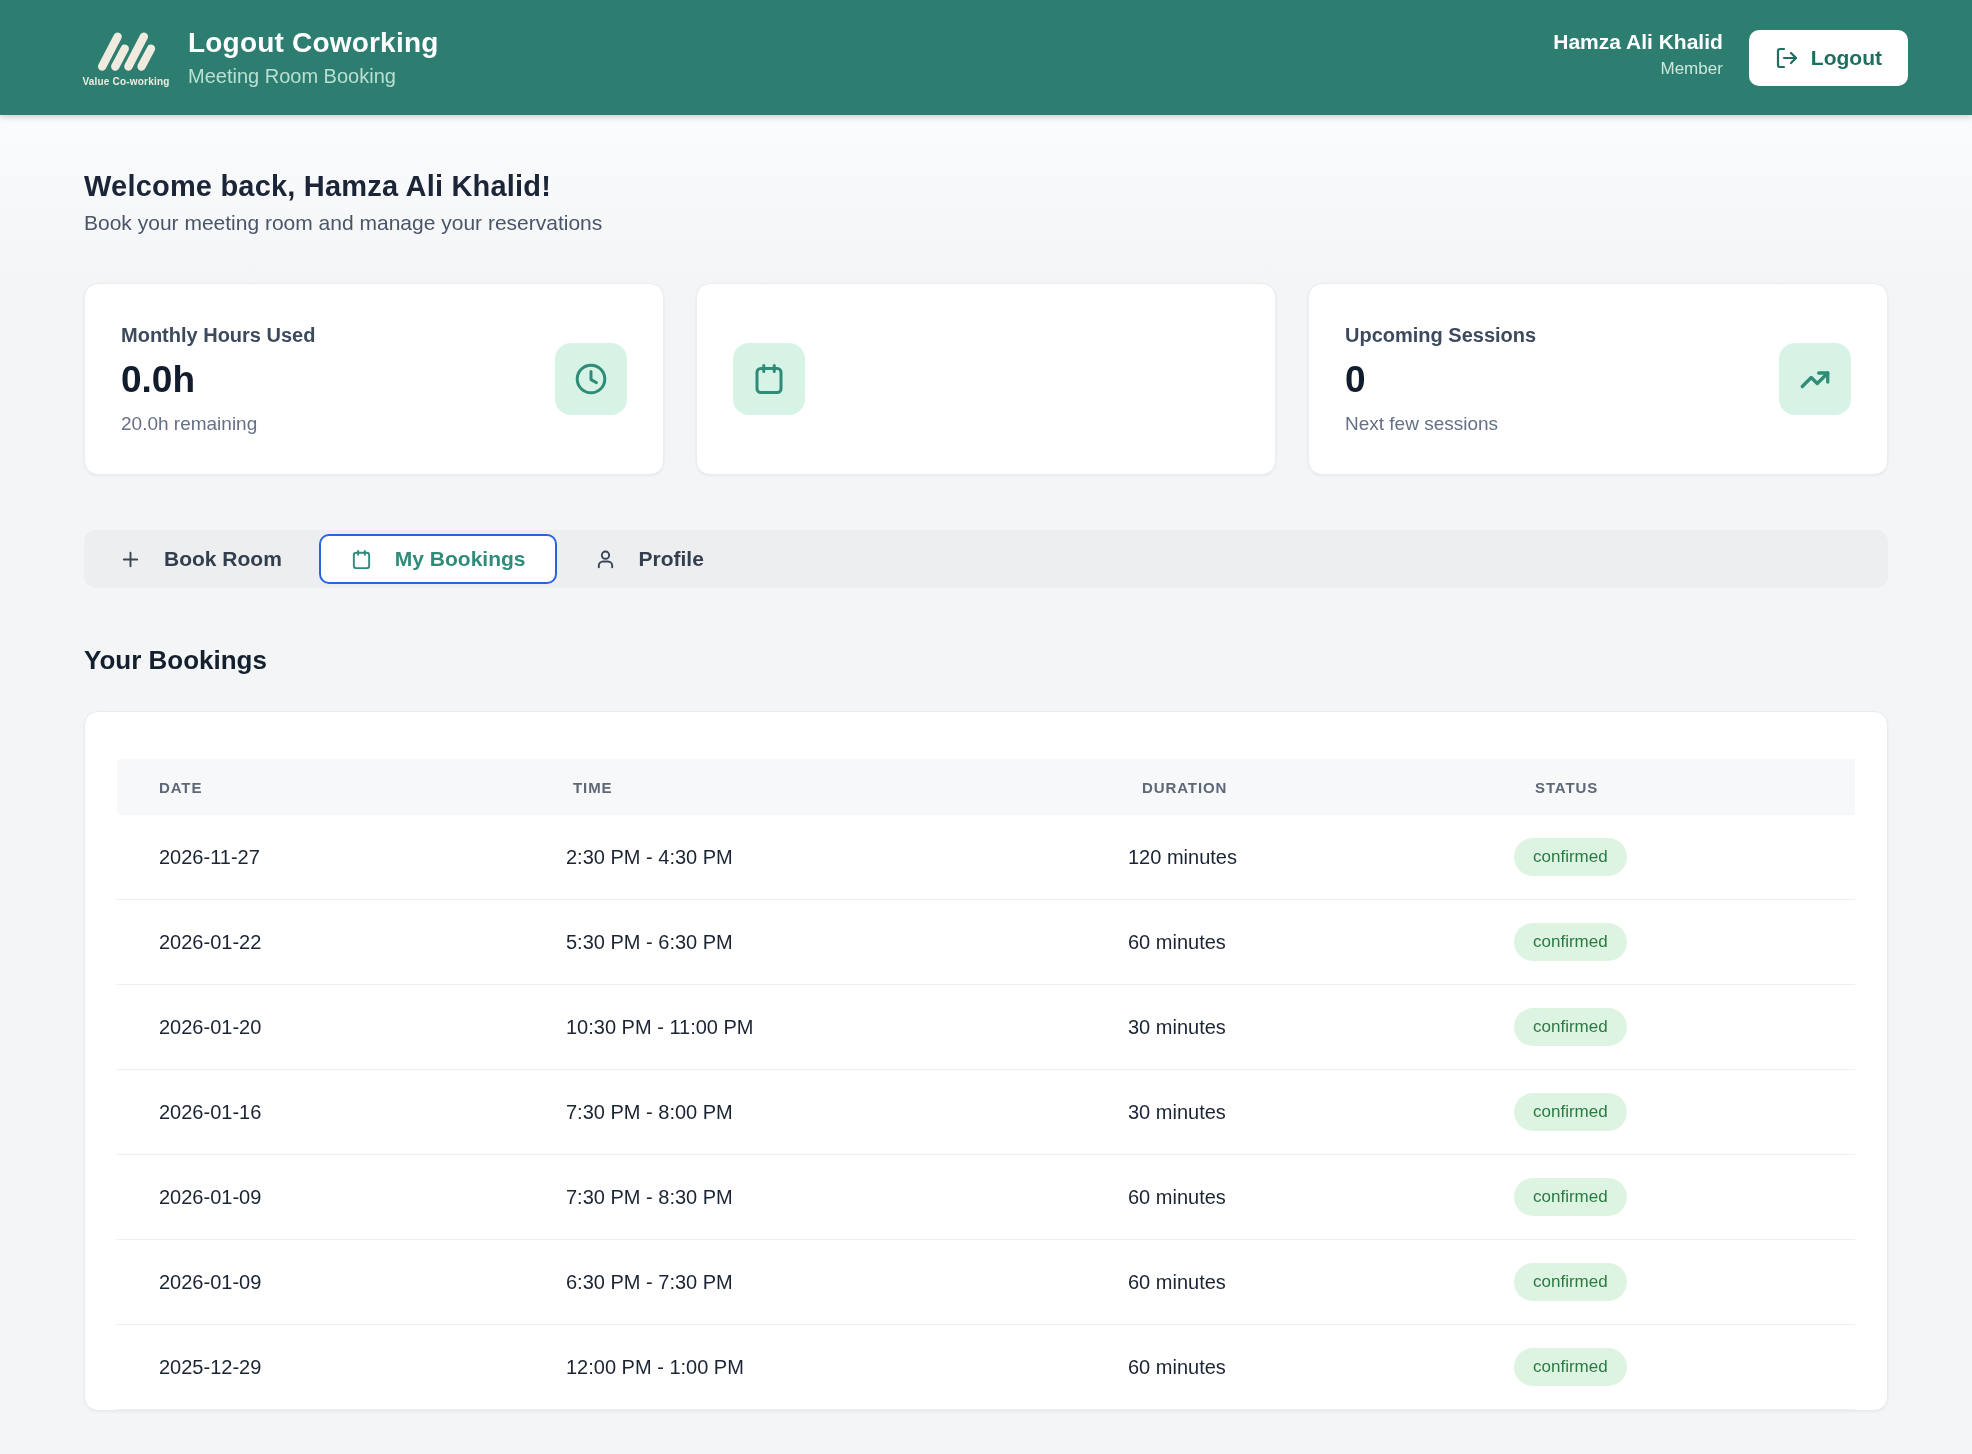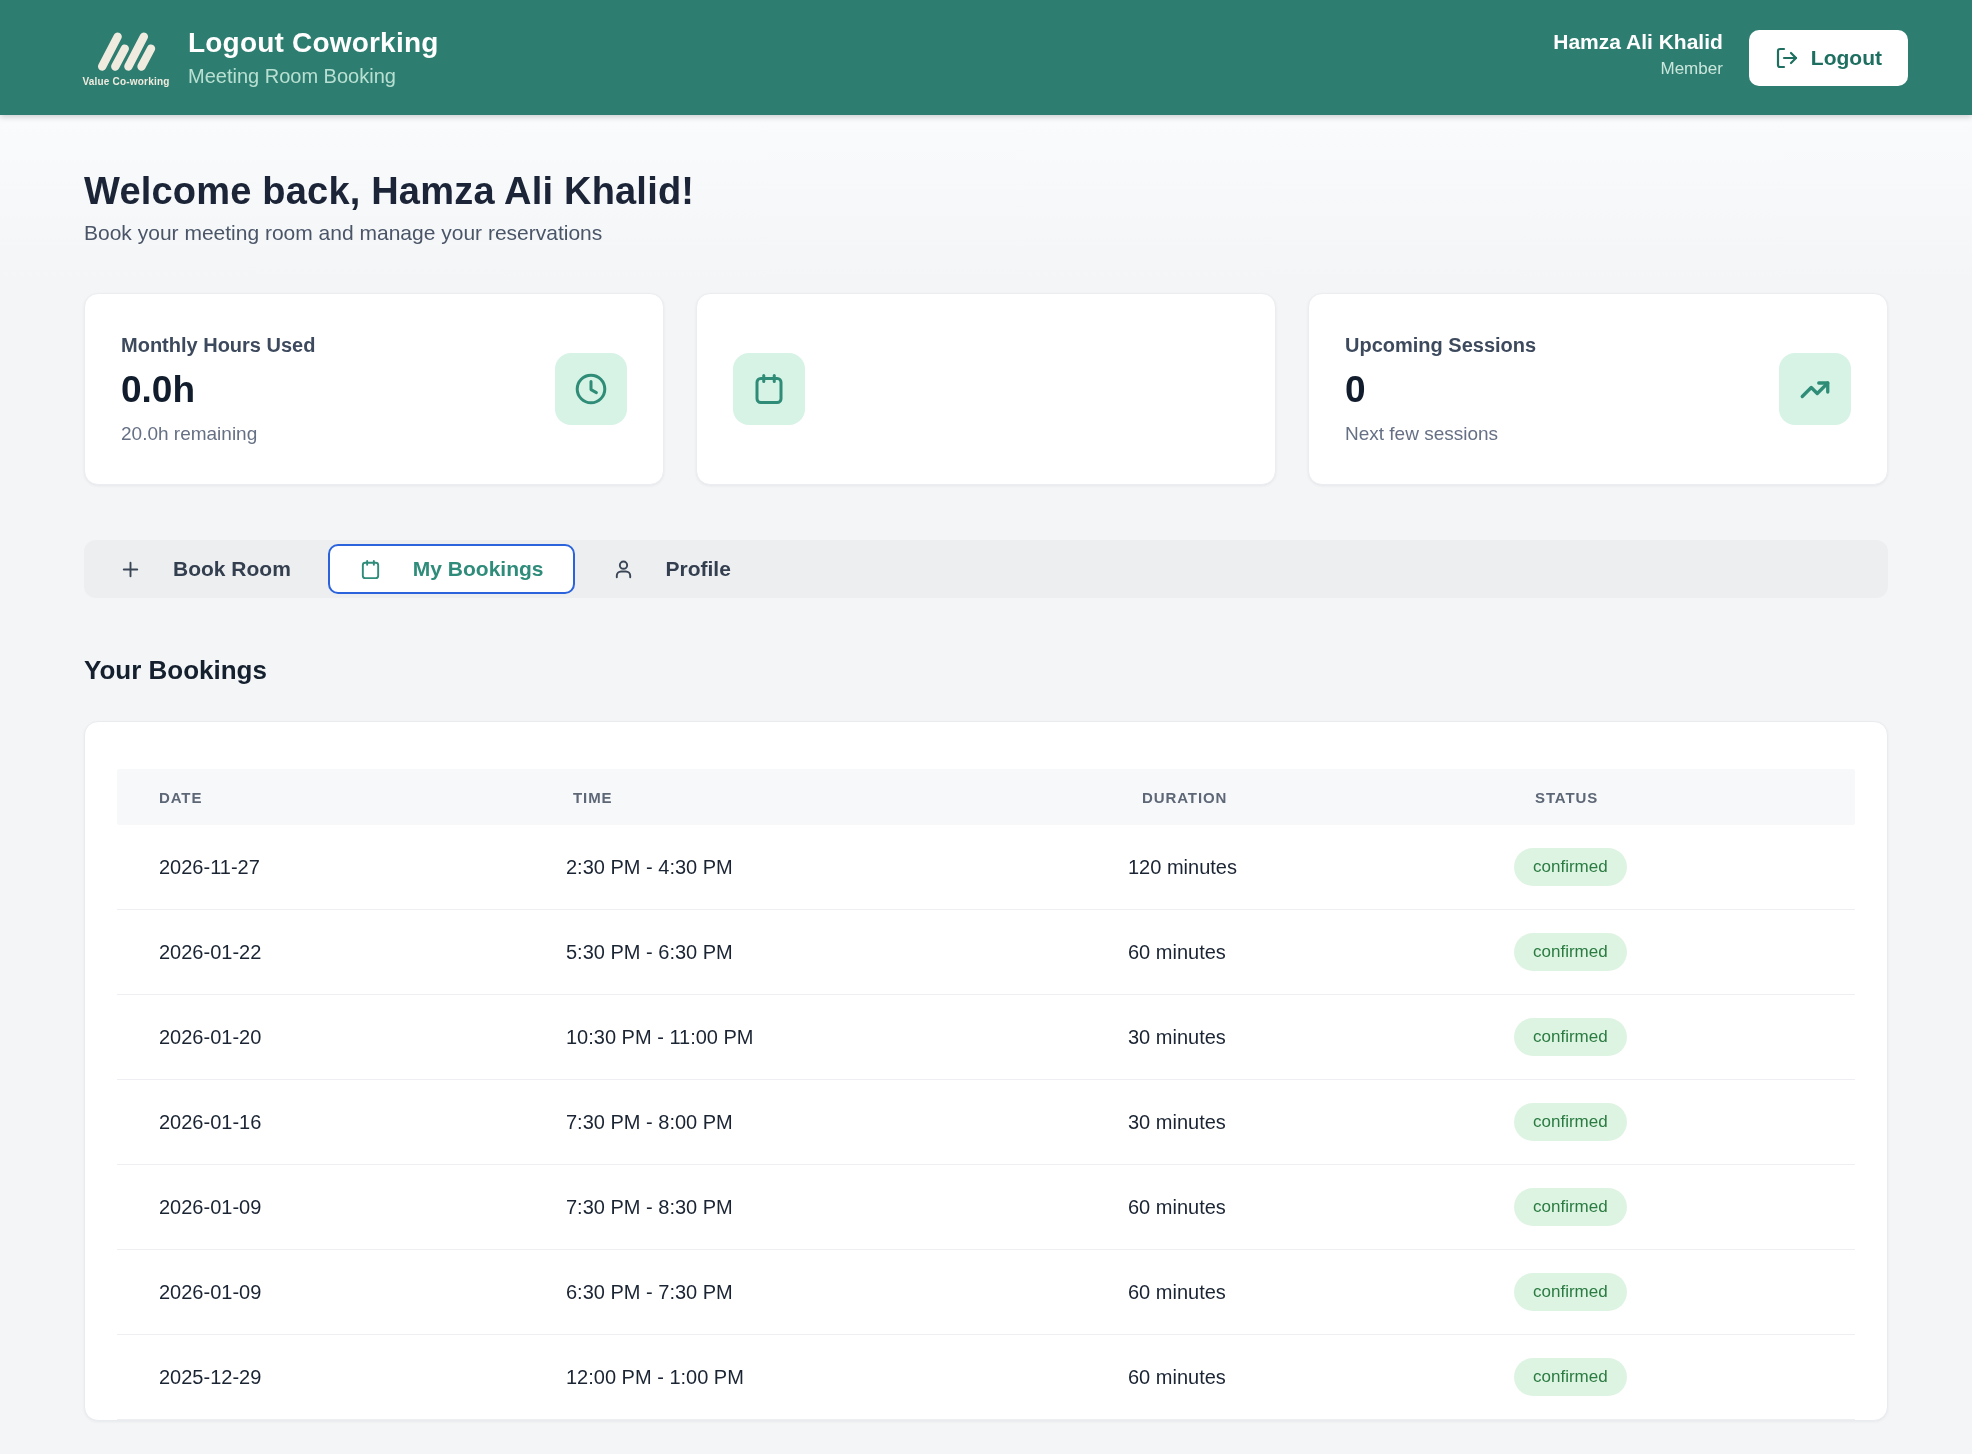--- a/index.html
+++ b/index.html
@@ -42,21 +42,21 @@
     font-family: inherit; font-size: 21px; font-weight: 600; color: #1e6f60;
   }
   .logout-btn svg { display: block; }
 
   
   .main {
     height: 1339px;
     padding: 55px 84px 0 84px;
     background: linear-gradient(180deg, #fafbfc 0%, #f3f5f7 170px);
   }
-  .welcome-title { font-size: 38px; font-weight: 800; color: #1b2537; letter-spacing: .2px; }
+  .welcome-title { font-size: 29px; font-weight: 800; color: #1b2537; letter-spacing: .2px; }
   .welcome-sub { font-size: 21px; color: #4a5568; margin-top: 8px; }
 
   
   .stats-row { display: flex; gap: 32px; margin-top: 48px; }
   .stat-card {
     flex: 1; height: 192px; background: #ffffff;
     border: 1px solid #ebedf0; border-radius: 14px;
     box-shadow: 0 1px 3px rgba(16,24,40,.06);
     padding: 0 36px; display: flex; align-items: center; justify-content: space-between;
   }
@@ -68,21 +68,21 @@
     background: #d7f3e6; display: flex; align-items: center; justify-content: center;
     flex: 0 0 auto;
   }
 
   
   .tabs-bar {
     margin-top: 55px; height: 58px; background: #eceef0;
     border-radius: 12px; display: flex; align-items: center; padding: 4px; gap: 6px;
   }
   .tab {
-    display: flex; align-items: center; gap: 31px;
+    display: flex; align-items: center; gap: 22px;
     height: 50px; padding: 0 29px; border-radius: 10px;
     background: transparent; border: 2px solid transparent; cursor: pointer;
     font-family: inherit; font-size: 21px; font-weight: 600; color: #333e4f;
   }
   .tab.active { background: #ffffff; border-color: #2b63dd; color: #2f8c7a; }
   .tab svg { display: block; }
 
   
   .bookings-heading { margin-top: 57px; font-size: 26px; font-weight: 700; color: #15202f; }
   .table-card {

